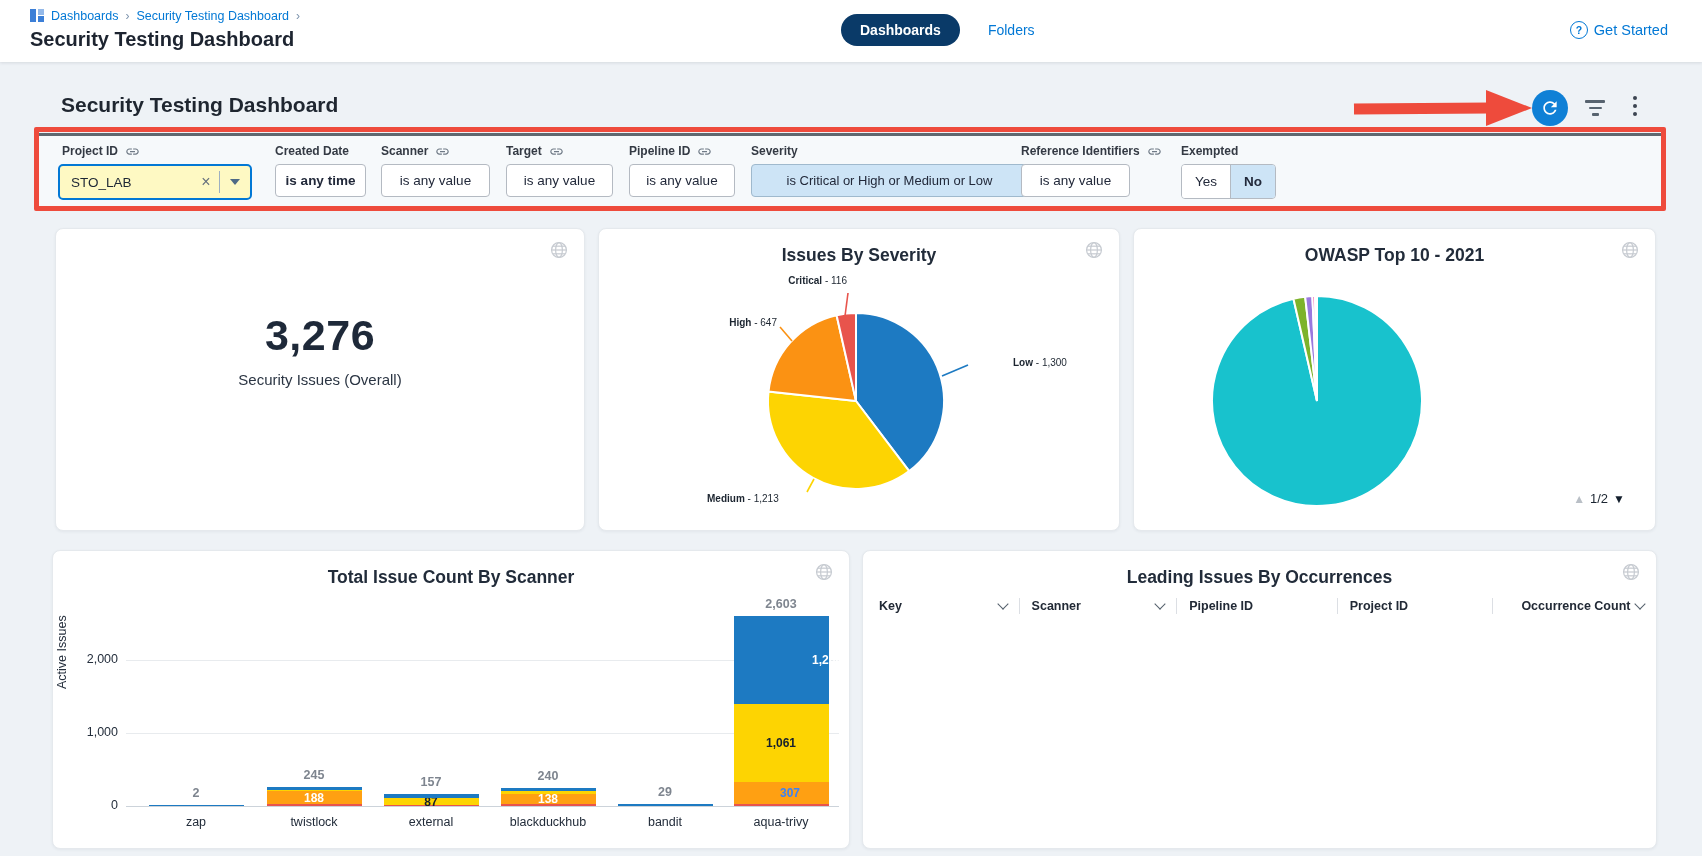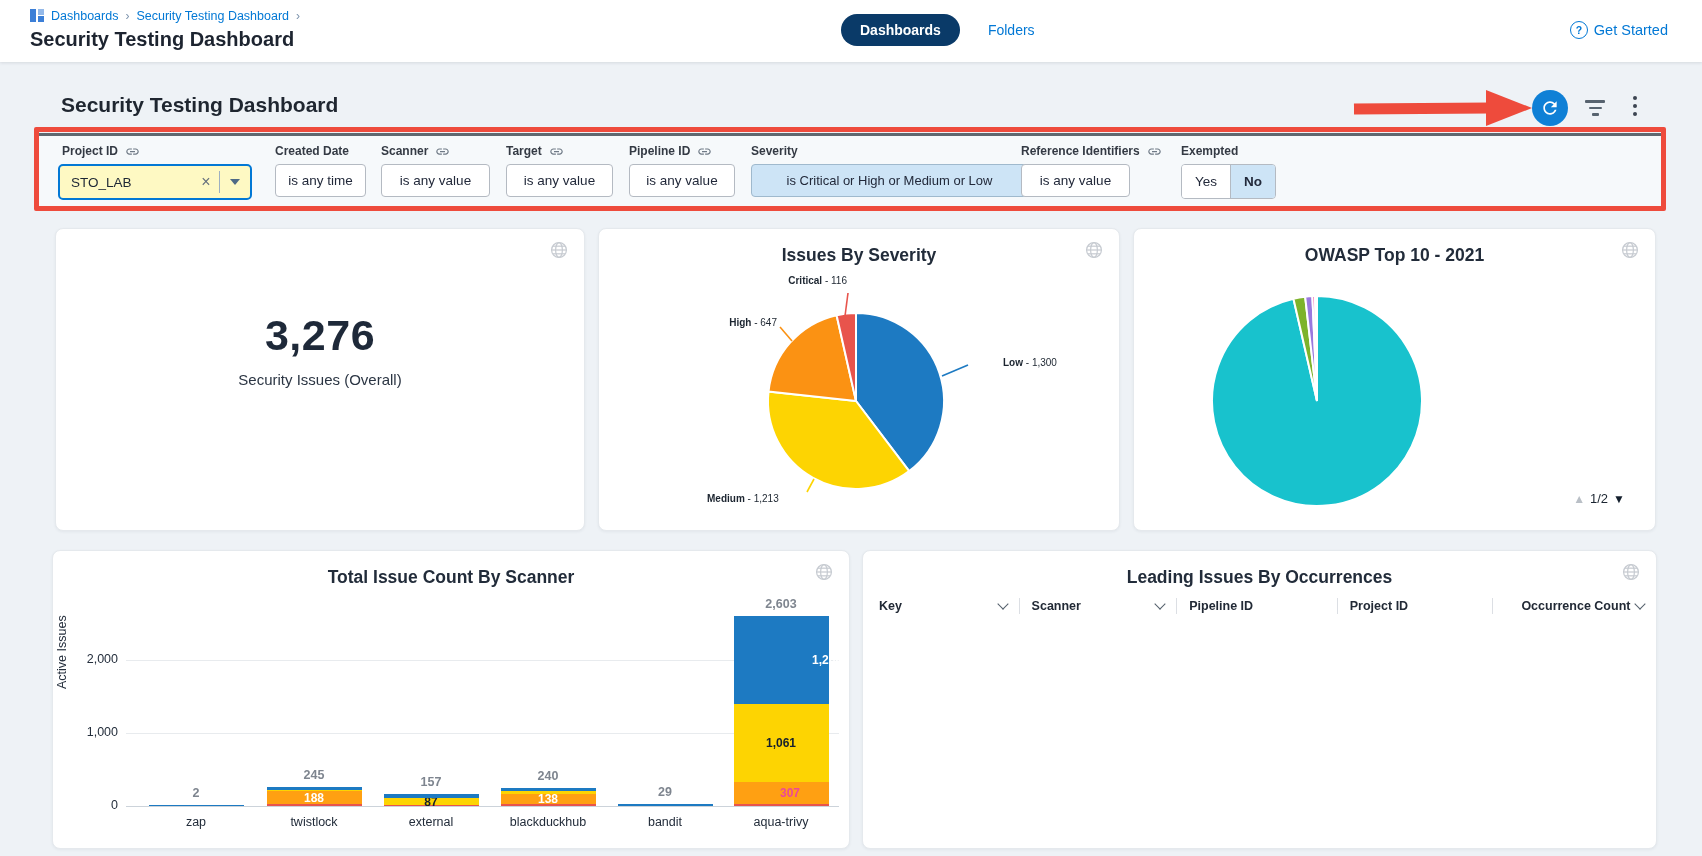--- a/index.html
+++ b/index.html
@@ -73,21 +73,21 @@
   
   .big-number{position:absolute;left:0;right:0;top:82px;text-align:center;font-size:43px;
               font-weight:bold;color:#1e2939;letter-spacing:.5px;}
   .big-label{position:absolute;left:0;right:0;top:142px;text-align:center;font-size:15px;color:#2b3543;}
 
   
   .pie-label{position:absolute;font-size:10px;color:#1c2530;white-space:nowrap;}
   .pie-label b{font-weight:bold;}
   .lab-critical{left:120px;top:46px;width:128px;text-align:right;}
   .lab-high{left:60px;top:88px;width:118px;text-align:right;}
-  .lab-low{left:356px;top:128px;width:140px;padding-left:48px;}
+  .lab-low{left:366px;top:128px;width:140px;padding-left:48px;}
   .lab-medium{left:108px;top:264px;width:120px;}
   .pager{position:absolute;right:30px;bottom:24px;display:flex;align-items:center;gap:5px;
          font-size:13px;color:#1b2531;}
   .pg-up{color:#b9bfc6;font-size:12px;cursor:pointer;}
   .pg-dn{color:#131e2c;font-size:12px;cursor:pointer;}
 
   
   .ylab{position:absolute;left:2px;top:138px;transform:rotate(-90deg);transform-origin:left top;
         font-size:12.5px;color:#242e3c;}
   #scanner-plot{position:absolute;left:73px;top:40px;width:713px;height:255px;}
@@ -169,21 +169,21 @@
         <span class="proj-caret">
             <span class="caret-down"></span>
           </span>
       </div>
     </div>
 
     <div class="fgroup" style="left:236px;">
       <div class="flabel">
           <span>Created Date</span>
         </div>
-      <div class="fctl" style="width:91px;">is any time</div>
+      <div class="fctl" style="width:91px;font-weight:bold;">is any time</div>
     </div>
 
     <div class="fgroup" style="left:342px;">
       <div class="flabel">
           <span>Scanner</span>
         <svg width="15" height="15" viewBox="0 0 24 24">
             <path fill="#6f7a86" d="M3.9 12c0-1.71 1.39-3.1 3.1-3.1h4V7H7c-2.76 0-5 2.24-5 5s2.24 5 5 5h4v-1.9H7c-1.71 0-3.1-1.39-3.1-3.1zM8 13h8v-2H8v2zm9-6h-4v1.9h4c1.71 0 3.1 1.39 3.1 3.1s-1.39 3.1-3.1 3.1h-4V17h4c2.76 0 5-2.24 5-5s-2.24-5-5-5z"></path>
           </svg>
       </div>
       <div class="fctl" style="width:109px;">is any value</div>
@@ -341,21 +341,21 @@
         <div class="seg-label" style="left: 374.5px; width: 95px; top: 200.773px; color: rgb(255, 255, 255);">138</div>
         <div class="bar-seg" style="left: 374.5px; width: 95px; top: 200.181px; height: 2.555px; background: rgb(253, 212, 2);"></div>
         <div class="bar-seg" style="left: 374.5px; width: 95px; top: 197.48px; height: 2.701px; background: rgb(29, 122, 194);"></div>
         <div class="bar-total" style="left: 374.5px; width: 95px; top: 178.48px;">240</div>
         <div class="xlab" style="left: 362px; width: 120px;">blackduckhub</div>
         <div class="bar-seg" style="left: 491.5px; width: 95px; top: 212.883px; height: 2.117px; background: rgb(29, 122, 194);"></div>
         <div class="bar-total" style="left: 491.5px; width: 95px; top: 193.883px;">29</div>
         <div class="xlab" style="left: 479px; width: 120px;">bandit</div>
         <div class="bar-seg" style="left: 607.5px; width: 95px; top: 213.029px; height: 1.971px; background: rgb(232, 84, 76);"></div>
         <div class="bar-seg" style="left: 607.5px; width: 95px; top: 190.618px; height: 22.411px; background: rgb(255, 160, 18);"></div>
-        <div class="seg-label" style="left: 607.5px; width: 113px; top: 194.823px; color: #ec4899;">307</div>
+        <div class="seg-label" style="left: 607.5px; width: 113px; top: 194.823px; color: #3b82f6;">307</div>
         <div class="bar-seg" style="left: 607.5px; width: 95px; top: 113.165px; height: 77.453px; background: rgb(253, 212, 2);"></div>
         <div class="seg-label" style="left: 607.5px; width: 95px; top: 144.892px; color: rgb(22, 32, 46);">1,061</div>
         <div class="bar-seg" style="left: 607.5px; width: 95px; top: 24.981px; height: 88.184px; background: rgb(29, 122, 194);"></div>
         <div class="seg-label" style="left: 607.5px; width: 95px; top: 62.073px; color: rgb(255, 255, 255); padding-left: 46px;">1,208</div>
         <div class="bar-total" style="left: 607.5px; width: 95px; top: 5.981px;">2,603</div>
         <div class="xlab" style="left: 595px; width: 120px;">aqua-trivy</div>
       </div>
   </div>
 
   <div class="card" style="left:862px;top:550px;width:795px;height:299px;">

